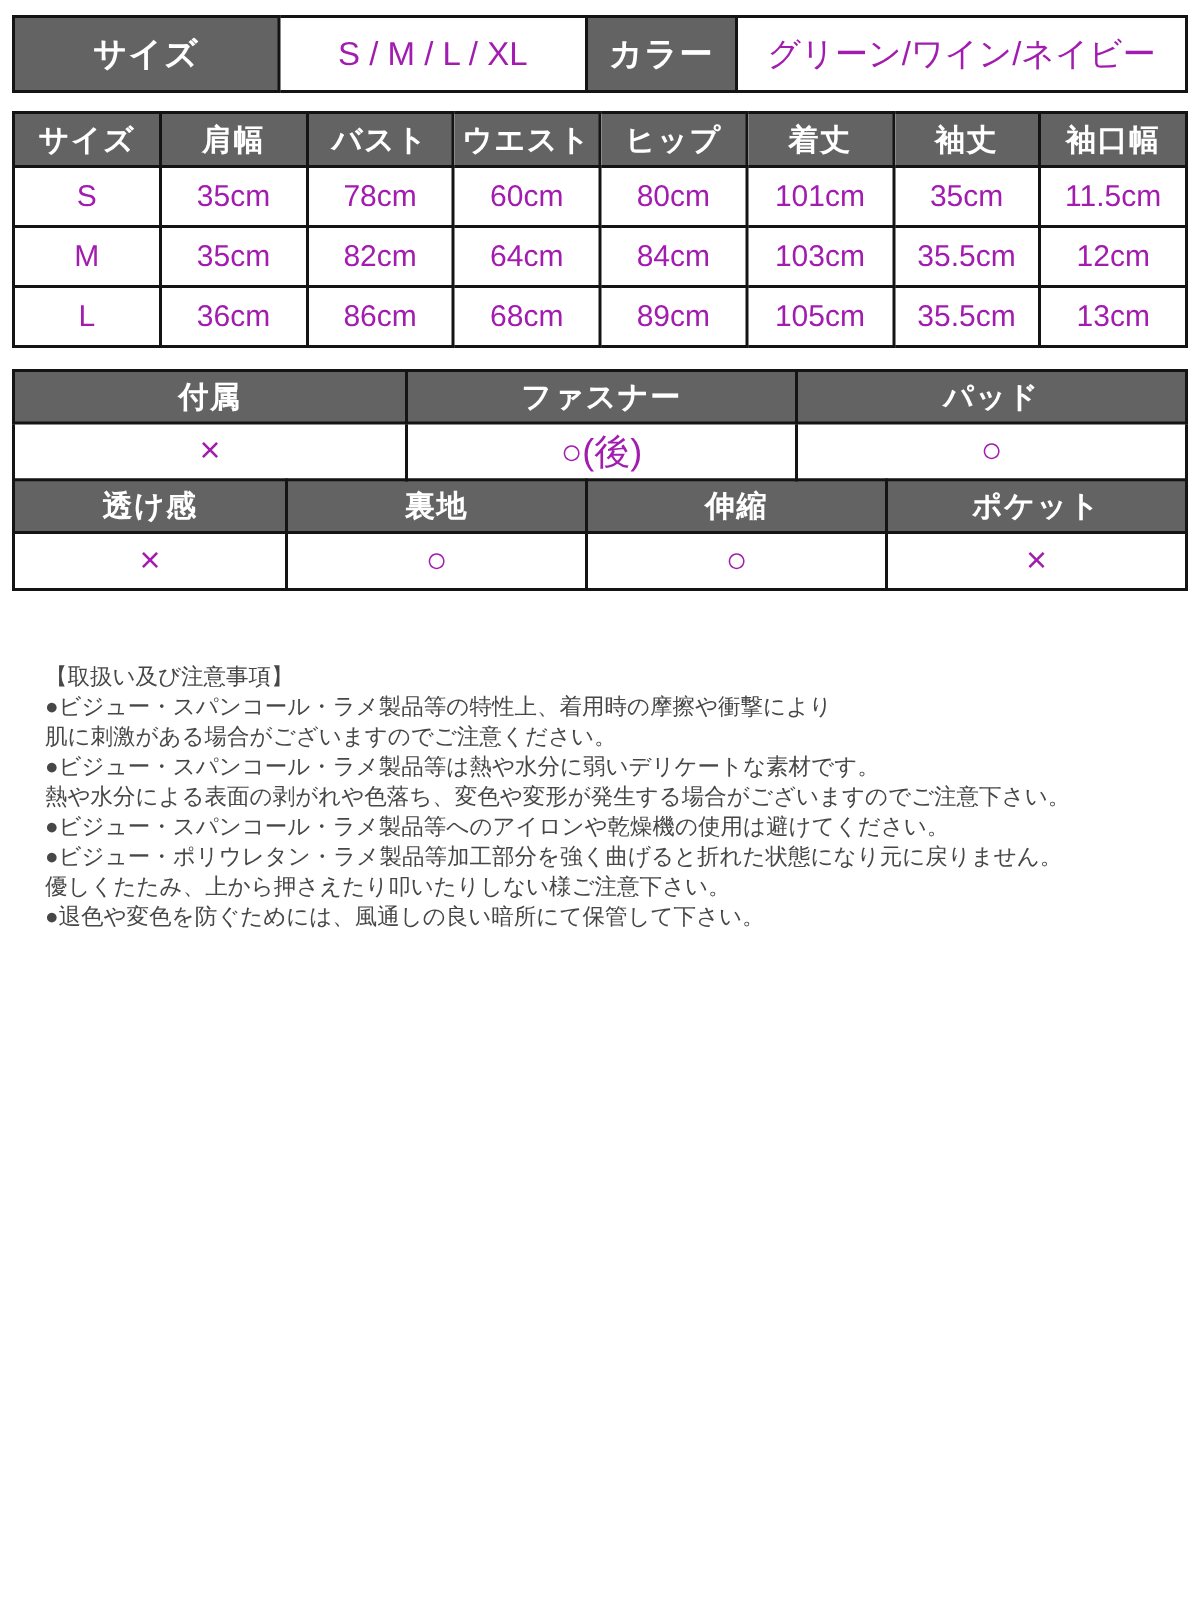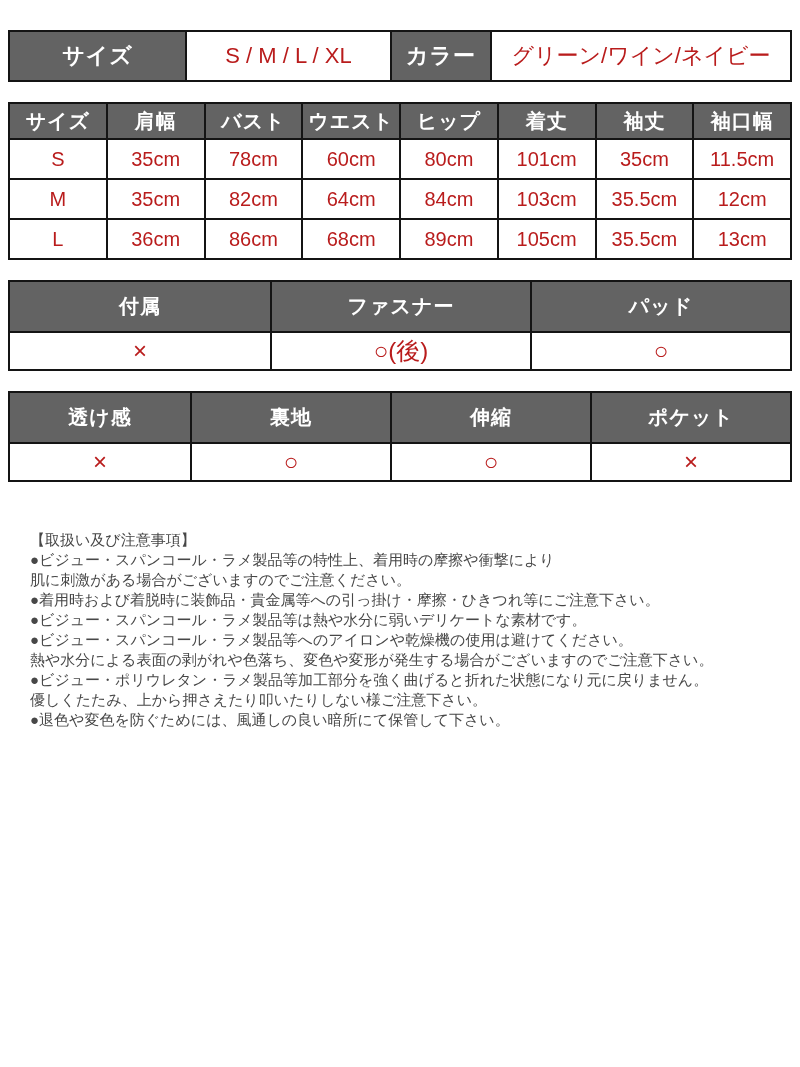--- a/index.html
+++ b/index.html
@@ -9,53 +9,52 @@
     font-family: "Liberation Sans", "DejaVu Sans", sans-serif;
     color: #333333;
     overflow: hidden;
   }
   .page { padding: 10px 8px 0 8px; }
 
   table.t {
     border-collapse: collapse;
     table-layout: fixed;
     width: 784px;
-    margin-top: 20px;
   }
   table.t th, table.t td {
     border: 2px solid #141414;
     text-align: center;
     vertical-align: middle;
     overflow: hidden;
     white-space: nowrap;
   }
   table.t th {
     background: #636363;
     color: #ffffff;
     font-weight: bold;
     letter-spacing: 1px;
   }
-  table.t td { color: #b91c1c; }
+  table.t td { color: #a21caf; }
 
   
   .spec { margin-bottom: 12px; }
   .spec tr { height: 50px; }
   .spec th { font-size: 22px; }
   .spec td { font-size: 22px; }
   .prewrap { white-space: pre-wrap !important; }
 
   
   .meas { margin-bottom: 14px; }
   .meas tr.hdr { height: 36px; }
   .meas tr.row { height: 40px; }
   .meas th { font-size: 20px; }
   .meas td { font-size: 20px; }
 
   
-  .feat tr.hdr { height: 51px; }
+  .feat tr.hdr { height: 35px; }
   .feat tr.val { height: 38px; }
   .feat th { font-size: 20px; }
   .feat td { font-size: 24px; color: #2e2e2e; }
   .feat2 { margin-top: -2px; border-radius: 26px; }
 
   
   .care {
     margin-top: 48px;
     padding-left: 22px;
     padding-right: 10px;
@@ -173,22 +172,21 @@
         <td>○</td>
         <td>×</td>
       </tr>
     </tbody>
   </table>
 
   <div class="care">
     <div class="title">【取扱い及び注意事項】</div>
     <div class="line">●ビジュー・スパンコール・ラメ製品等の特性上、着用時の摩擦や衝撃により</div>
     <div class="line">肌に刺激がある場合がございますのでご注意ください。</div>
-    <div class="line">●着用時および着脱時に装飾品・貴金属等への引っ掛け・摩擦・ひきつれ等にご注意下さい。</div>
     <div class="line">●ビジュー・スパンコール・ラメ製品等は熱や水分に弱いデリケートな素材です。</div>
+    <div class="line">熱や水分による表面の剥がれや色落ち、変色や変形が発生する場合がございますのでご注意下さい。</div>
     <div class="line">●ビジュー・スパンコール・ラメ製品等へのアイロンや乾燥機の使用は避けてください。</div>
-    <div class="line">熱や水分による表面の剥がれや色落ち、変色や変形が発生する場合がございますのでご注意下さい。</div>
     <div class="line">●ビジュー・ポリウレタン・ラメ製品等加工部分を強く曲げると折れた状態になり元に戻りません。</div>
     <div class="line">優しくたたみ、上から押さえたり叩いたりしない様ご注意下さい。</div>
     <div class="line">●退色や変色を防ぐためには、風通しの良い暗所にて保管して下さい。</div>
   </div>
 
 </div>
 
 </body></html>

